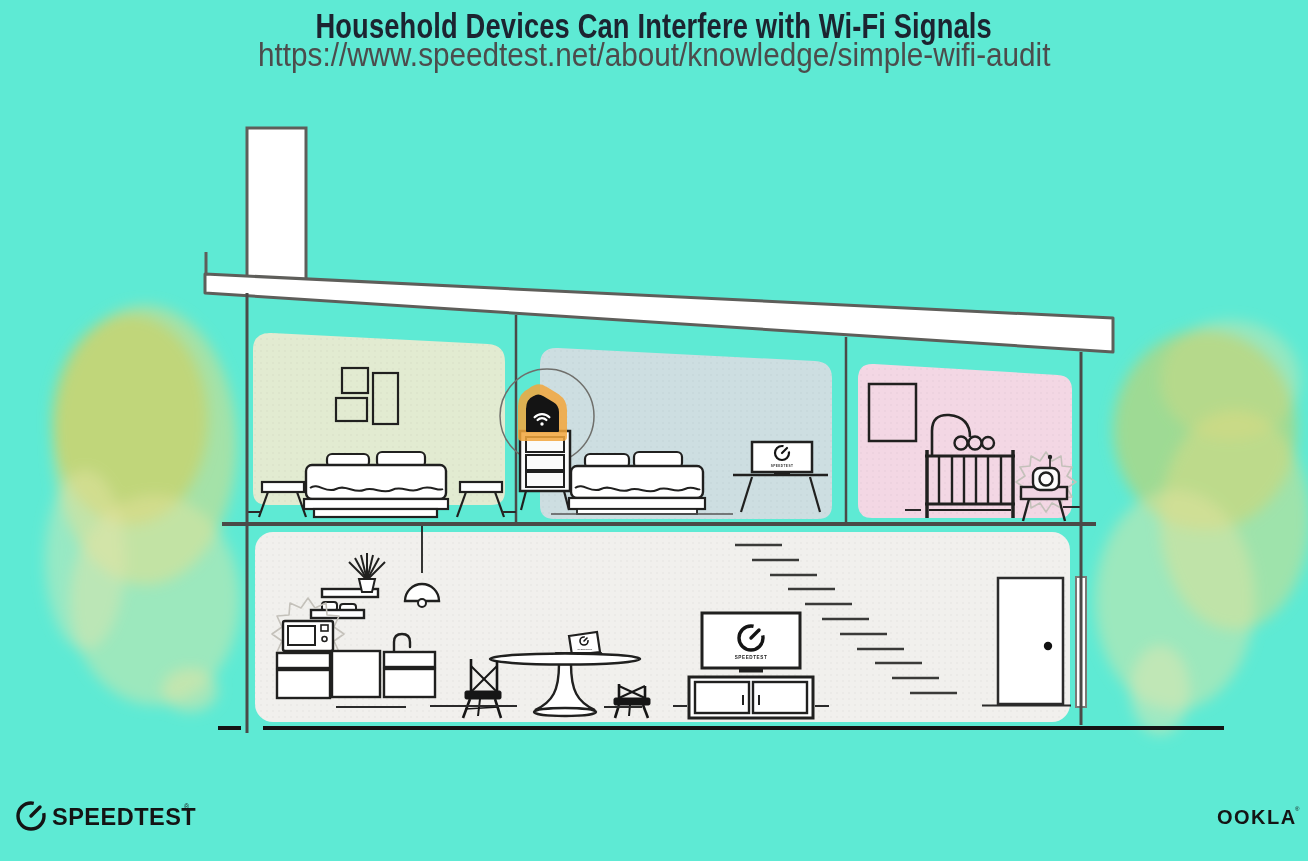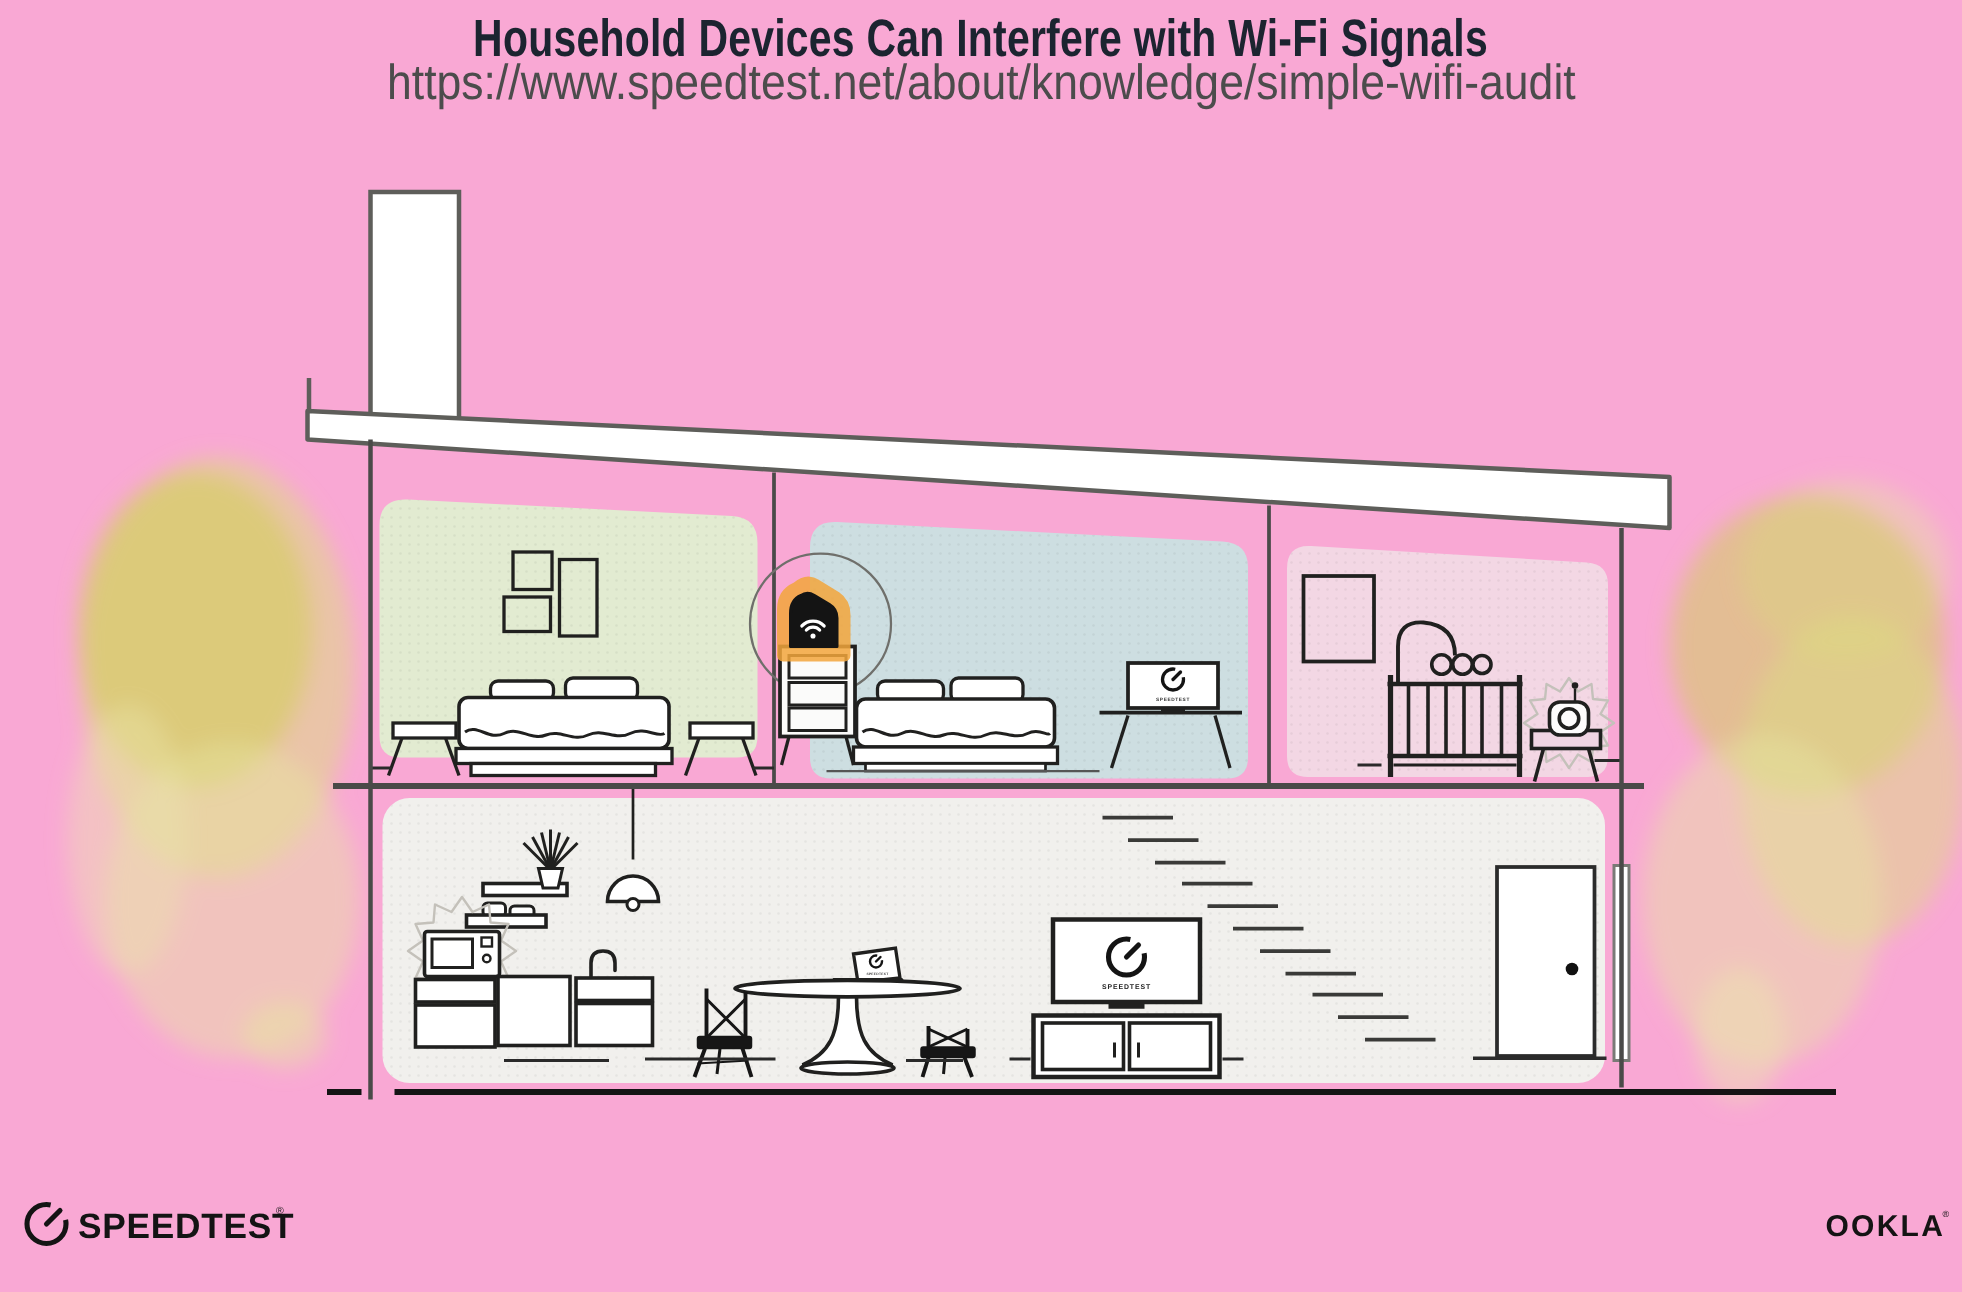--- a/index.html
+++ b/index.html
@@ -1,17 +1,17 @@
 <!DOCTYPE html>
 <html><head>
 <meta charset="utf-8">
 <style>
   html,body{margin:0;padding:0;background:#fff;}
   .stage{
-    position:relative;width:1308px;height:861px;background:#f9a8d4;overflow:hidden;
+    position:relative;width:1308px;height:861px;background:#5eead4;overflow:hidden;
     font-family:"Liberation Sans", sans-serif;
   }
   .title{
     position:absolute;top:6px;left:0;right:0;text-align:center;
     font-size:35px;font-weight:700;color:#1c2430;letter-spacing:.2px;white-space:nowrap;
   }
   .title .squeeze{display:inline-block;transform:scaleX(.78);transform-origin:center;}
   .url-line{
     position:absolute;top:36px;left:0;right:0;text-align:center;
     font-size:33px;font-weight:400;color:#4c4c4c;white-space:nowrap;

